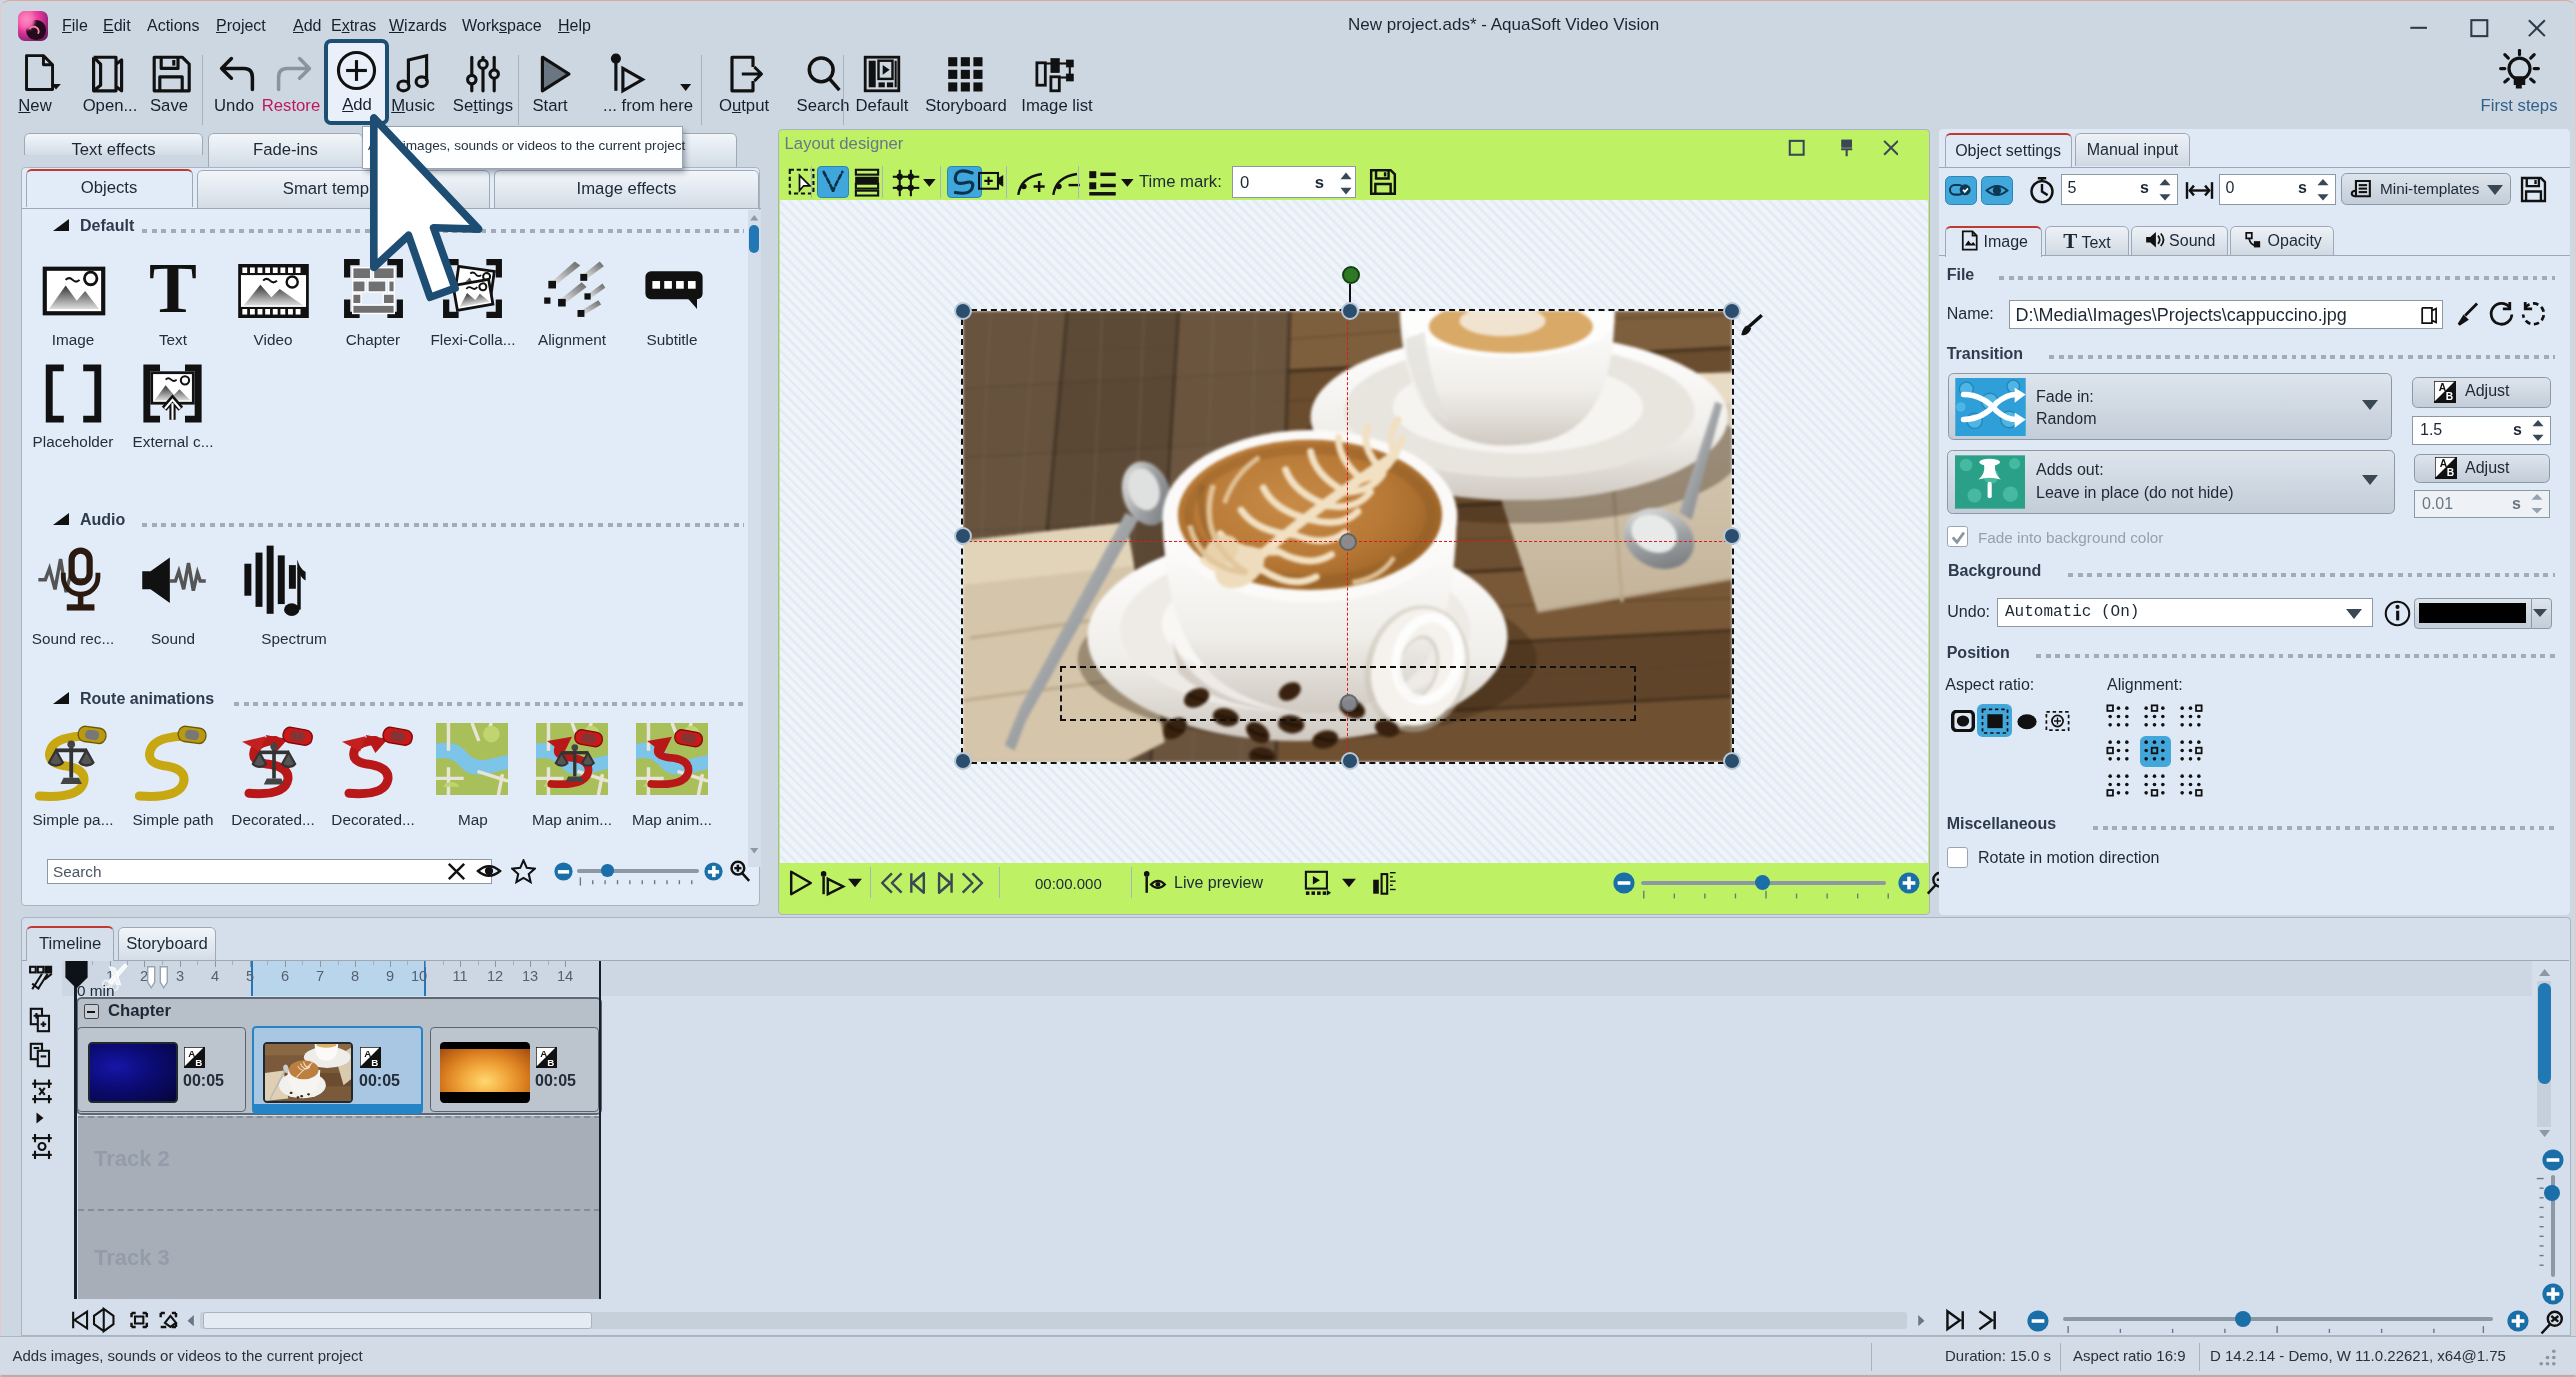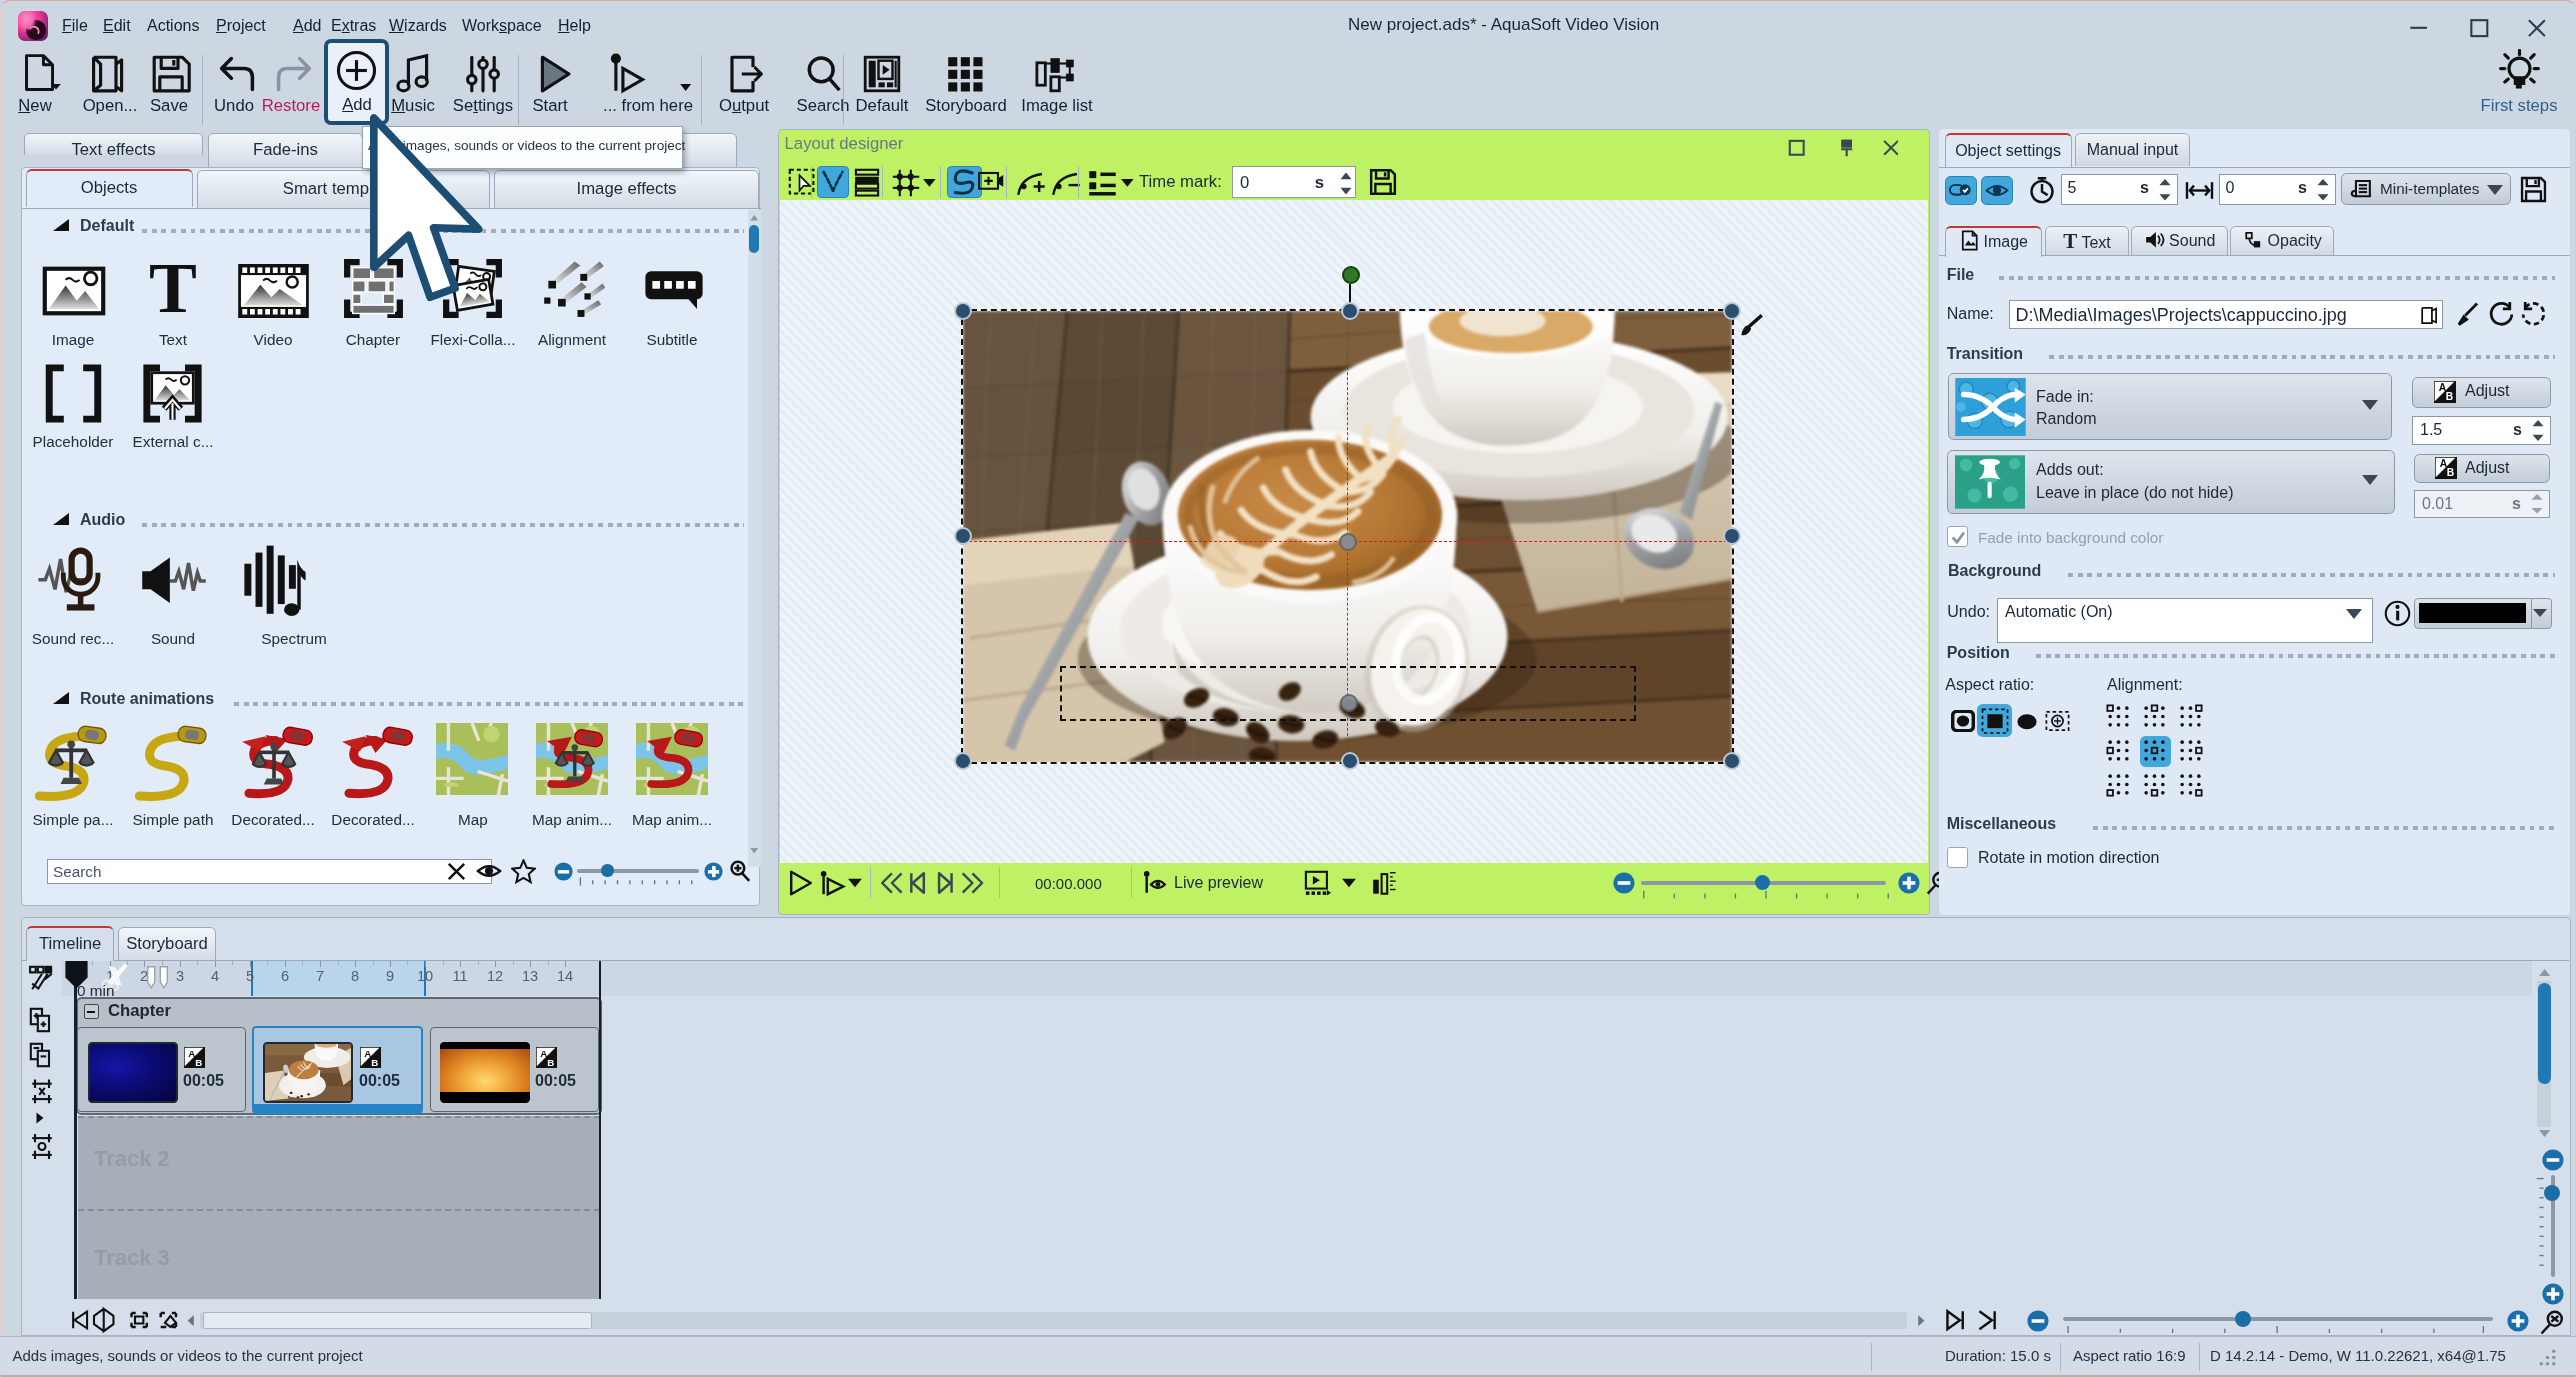--- a/index.html
+++ b/index.html
@@ -1150,21 +1150,21 @@
 
   <div class="abs" style="left:8.3px;top:397px;width:21px;height:21px;background:#fff;border:1.4px solid #9aa5b2;border-radius:2.8px"></div>
   <svg class="abs" style="left:11px;top:400px" width="16.7" height="16.7" viewBox="0 0 24 24">
       <path d="M4 12 L10 19 L20 5" stroke="#8a95a2" stroke-width="4" fill="none"></path>
     </svg>
   <div class="abs" style="left:39px;top:400px;font-size:15.3px;color:#96a0ac">Fade into background color</div>
 
   <div class="rsect" style="left:9px;top:433px;">Background</div>
   <div class="dots" style="left:129px;top:444px;width:487px;"></div>
   <div class="abs" style="left:8.3px;top:474px;font-size:16px;">Undo:</div>
-  <div class="rinput" style="left:58px;top:469px;width:376px;height:45px;">
+  <div class="rinput" style="left:58px;top:469px;width:376px;height:29px;font-family:Liberation Mono, monospace;">
       <span style="position:absolute;left:7px;top:4.2px">Automatic (On)</span>
     <div class="ddarr" style="right:9.7px;top:9.7px;"></div>
     </div>
   <svg class="abs" style="left:444px;top:470px" width="29" height="29" viewBox="0 0 42 42">
       <circle cx="21" cy="21" r="17" fill="none" stroke="#111" stroke-width="3"></circle>
       <rect x="19" y="17" width="4.5" height="14" fill="#111"></rect>
       <circle cx="21" cy="11.5" r="3" fill="#111"></circle>
     </svg>
   <div class="abs" style="left:475px;top:469px;width:118px;height:31px;background:linear-gradient(#dde4ec,#c3cdd8);border:1.4px solid #8d98a5;border-radius:4.2px 0 0 4.2px">
       <div class="abs" style="left:4.2px;top:4.2px;width:107px;height:19.5px;background:#000;"></div>
@@ -1367,21 +1367,21 @@
   <div class="abs" style="left:214px;top:50px;width:28px;text-align:center;font-size:14.6px;color:#55606e">5</div>
   <div class="abs" style="left:228px;top:43px;width:1.4px;height:6.3px;background:#8b96a2"></div>
   <div class="abs" style="left:249px;top:50px;width:28px;text-align:center;font-size:14.6px;color:#55606e">6</div>
   <div class="abs" style="left:263px;top:43px;width:1.4px;height:6.3px;background:#8b96a2"></div>
   <div class="abs" style="left:284px;top:50px;width:28px;text-align:center;font-size:14.6px;color:#55606e">7</div>
   <div class="abs" style="left:298px;top:43px;width:1.4px;height:6.3px;background:#8b96a2"></div>
   <div class="abs" style="left:319px;top:50px;width:28px;text-align:center;font-size:14.6px;color:#55606e">8</div>
   <div class="abs" style="left:333px;top:43px;width:1.4px;height:6.3px;background:#8b96a2"></div>
   <div class="abs" style="left:354px;top:50px;width:28px;text-align:center;font-size:14.6px;color:#55606e">9</div>
   <div class="abs" style="left:368px;top:43px;width:1.4px;height:6.3px;background:#8b96a2"></div>
-  <div class="abs" style="left:389px;top:50px;width:28px;text-align:center;font-size:14.6px;color:#55606e">10</div>
+  <div class="abs" style="left:389px;top:50px;width:28px;font-size:14.6px;color:#55606e">10</div>
   <div class="abs" style="left:403px;top:43px;width:1.4px;height:6.3px;background:#8b96a2"></div>
   <div class="abs" style="left:424px;top:50px;width:28px;text-align:center;font-size:14.6px;color:#55606e">11</div>
   <div class="abs" style="left:438px;top:43px;width:1.4px;height:6.3px;background:#8b96a2"></div>
   <div class="abs" style="left:459px;top:50px;width:28px;text-align:center;font-size:14.6px;color:#55606e">12</div>
   <div class="abs" style="left:473px;top:43px;width:1.4px;height:6.3px;background:#8b96a2"></div>
   <div class="abs" style="left:494px;top:50px;width:28px;text-align:center;font-size:14.6px;color:#55606e">13</div>
   <div class="abs" style="left:508px;top:43px;width:1.4px;height:6.3px;background:#8b96a2"></div>
   <div class="abs" style="left:529px;top:50px;width:28px;text-align:center;font-size:14.6px;color:#55606e">14</div>
   <div class="abs" style="left:543px;top:43px;width:1.4px;height:6.3px;background:#8b96a2"></div>
   <div class="abs" style="left:70px;top:43px;width:1.4px;height:3.5px;background:#a5afbb"></div>

